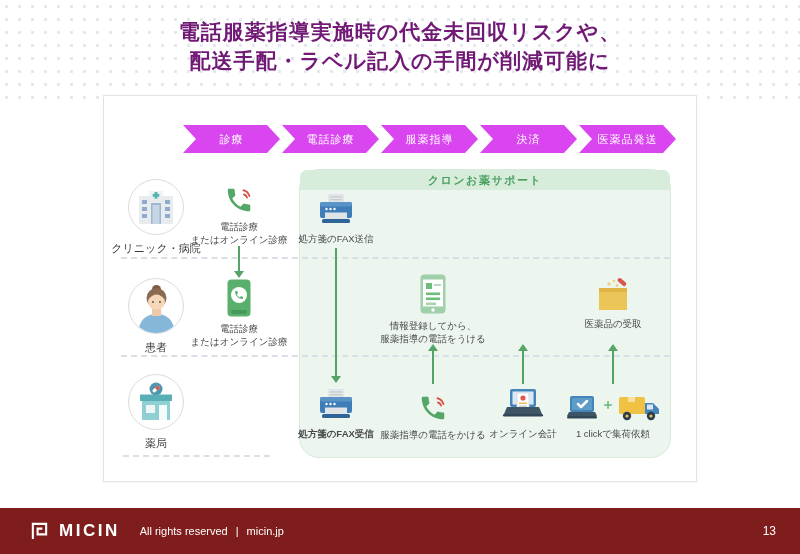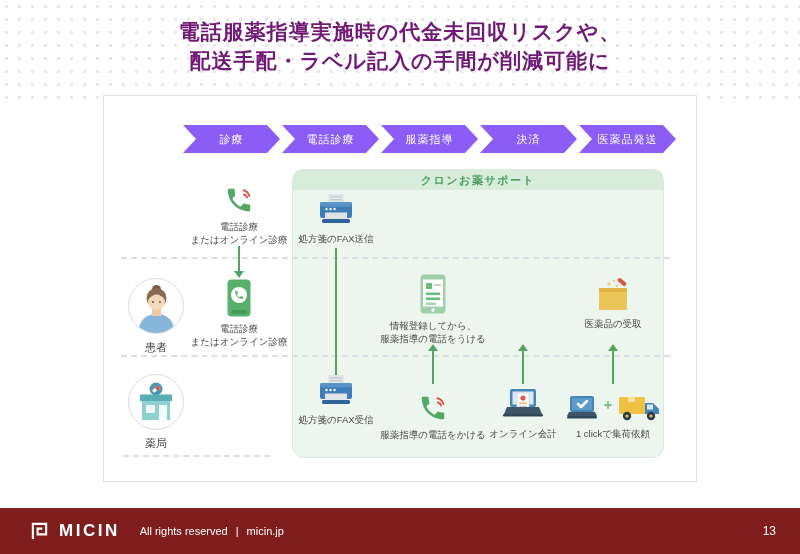--- a/index.html
+++ b/index.html
@@ -14,27 +14,27 @@
   
   .title { position:absolute; top:17px; left:0; right:0; text-align:center;
     color:#701a75; font-size:21px; font-weight:600; line-height:29px; letter-spacing:1px; z-index:5; }
 
   
   .card { position:absolute; left:103px; top:95px; width:594px; height:387px;
     background:#fff; border:1px solid #e3e3e3; box-shadow:0 1px 3px rgba(0,0,0,.04); }
 
   
   .flow-row { position:absolute; left:79px; top:29px; height:28px; display:flex; gap:2px; z-index:4; }
-  .chev { width:97px; height:28px; background:#8b5cf6; color:#fff; font-size:11px; letter-spacing:1px;
+  .chev { width:97px; height:28px; background:#d946ef; color:#fff; font-size:11px; letter-spacing:1px;
     display:flex; align-items:center; justify-content:center;
     clip-path:polygon(0 0, calc(100% - 13px) 0, 100% 50%, calc(100% - 13px) 100%, 0 100%, 13px 50%); }
 
   
-  .support-box { position:absolute; left:188px; top:73px; width:372px; height:289px;
-    background:#ecf5ee; border:1px solid #d9eadd; border-radius:12px; z-index:1; }
+  .support-box { position:absolute; left:195px; top:73px; width:372px; height:289px;
+    background:#ecf5ee; border:1px solid #d9eadd; border-radius:20px; z-index:1; }
   .support-head { height:20px; background:#d8ecdc; color:#4a9f5e; font-size:11px; font-weight:bold;
     text-align:center; line-height:20px; border-radius:7px 7px 0 0; letter-spacing:1.5px; }
 
   
   .dash { position:absolute; border-top:2px dashed #d9dfe4; z-index:2; }
   .dash-1 { left:17px; top:161px; width:549px; }
   .dash-2 { left:17px; top:259px; width:549px; }
   .dash-3 { left:19px; top:359px; width:147px; }
 
   
@@ -61,21 +61,21 @@
 
   .n-clinic-avatar  { left:52px;  top:83px; }
   .n-phone1         { left:135px; top:85px; }  .n-phone1 .iconwrap { height:34px; }
   .n-fax-send       { left:232px; top:97px; }  .n-fax-send .iconwrap { height:34px; }
   .n-patient-avatar { left:52px;  top:182px; }
   .n-smartphone     { left:135px; top:181px; } .n-smartphone .iconwrap { height:40px; }
   .n-info           { left:329px; top:178px; } .n-info .iconwrap { height:40px; }
   .n-card           { left:419px; top:186px; } .n-card .iconwrap { height:30px; }
   .n-medicine       { left:509px; top:180px; } .n-medicine .iconwrap { height:36px; }
   .n-pharmacy-avatar{ left:52px;  top:278px; }
-  .n-fax-recv       { left:232px; top:278px; } .n-fax-recv .iconwrap { height:34px; }
+  .n-fax-recv       { left:232px; top:292px;font-weight:bold; } .n-fax-recv .iconwrap { height:34px; }
   .n-phone2         { left:329px; top:297px; } .n-phone2 .iconwrap { height:30px; }
   .n-laptop         { left:419px; top:292px; } .n-laptop .iconwrap { height:34px; }
   .n-click          { left:509px; top:294px; } .n-click .iconwrap { height:32px; }
 
   
   .footer { position:absolute; left:0; right:0; top:508px; height:46px; background:#7f1d1d; color:#fff;
     display:flex; align-items:center; padding:0 24px 0 30px; z-index:6; }
   .brand { font-size:17px; font-weight:bold; letter-spacing:2.5px; margin-left:10px; }
   .rights { font-size:11px; margin-left:20px; display:flex; gap:8px; align-items:center; }
   .pageno { margin-left:auto; font-size:12px; }
@@ -118,20 +118,43 @@
     <div class="dash dash-1"></div>
     <div class="dash dash-2"></div>
     <div class="dash dash-3"></div>
 
     <div class="varrow down a1"></div>
     <div class="varrow down a2"></div>
     <div class="varrow up a3"></div>
     <div class="varrow up a4"></div>
     <div class="varrow up a5"></div>
 
+    <div class="node n-clinic-avatar">
+      <div class="avatar">
+        <svg width="40" height="34" viewBox="0 0 40 34">
+          <rect x="13" y="1" width="14" height="9" fill="#f1f3f4"></rect>
+          <rect x="3" y="6" width="34" height="28" fill="#e9ecee"></rect>
+          <g fill="#56b4ae">
+              <rect x="18.6" y="2" width="2.8" height="6.6"></rect>
+              <rect x="16.7" y="3.9" width="6.6" height="2.8"></rect>
+            </g>
+          <g fill="#8fabcd">
+            <rect x="6" y="10" width="5" height="4"></rect>
+              <rect x="6" y="17" width="5" height="4"></rect>
+              <rect x="6" y="24" width="5" height="4"></rect>
+            <rect x="29" y="10" width="5" height="4"></rect>
+              <rect x="29" y="17" width="5" height="4"></rect>
+              <rect x="29" y="24" width="5" height="4"></rect>
+          </g>
+          <rect x="15" y="13" width="10" height="21" fill="#9db8d2"></rect>
+          <rect x="16.5" y="15" width="7" height="19" fill="#c7d6e5"></rect>
+        </svg>
+      </div>
+      <div class="actor-cap">クリニック・病院</div>
+    </div>
 
     <div class="node n-phone1">
       <div class="iconwrap">
         <svg width="30" height="30" viewBox="0 0 24 24">
           <path d="M6.62 10.79c1.44 2.83 3.76 5.14 6.59 6.59l2.2-2.2c.27-.27.67-.36 1.02-.24 1.12.37 2.33.57 3.57.57.55 0 1 .45 1 1V20c0 .55-.45 1-1 1-9.39 0-17-7.61-17-17 0-.55.45-1 1-1h3.5c.55 0 1 .45 1 1 0 1.25.2 2.45.57 3.57.11.35.03.74-.25 1.02l-2.2 2.2z" fill="#53a767"></path>
           <path d="M15.6 4.2c2.3.6 4.1 2.4 4.7 4.7" stroke="#d9564c" stroke-width="1.5" fill="none" stroke-linecap="round"></path>
           <path d="M16 7.6c1.2.35 2.1 1.25 2.45 2.45" stroke="#d9564c" stroke-width="1.5" fill="none" stroke-linecap="round"></path>
         </svg>
       </div>
       <div class="cap">

